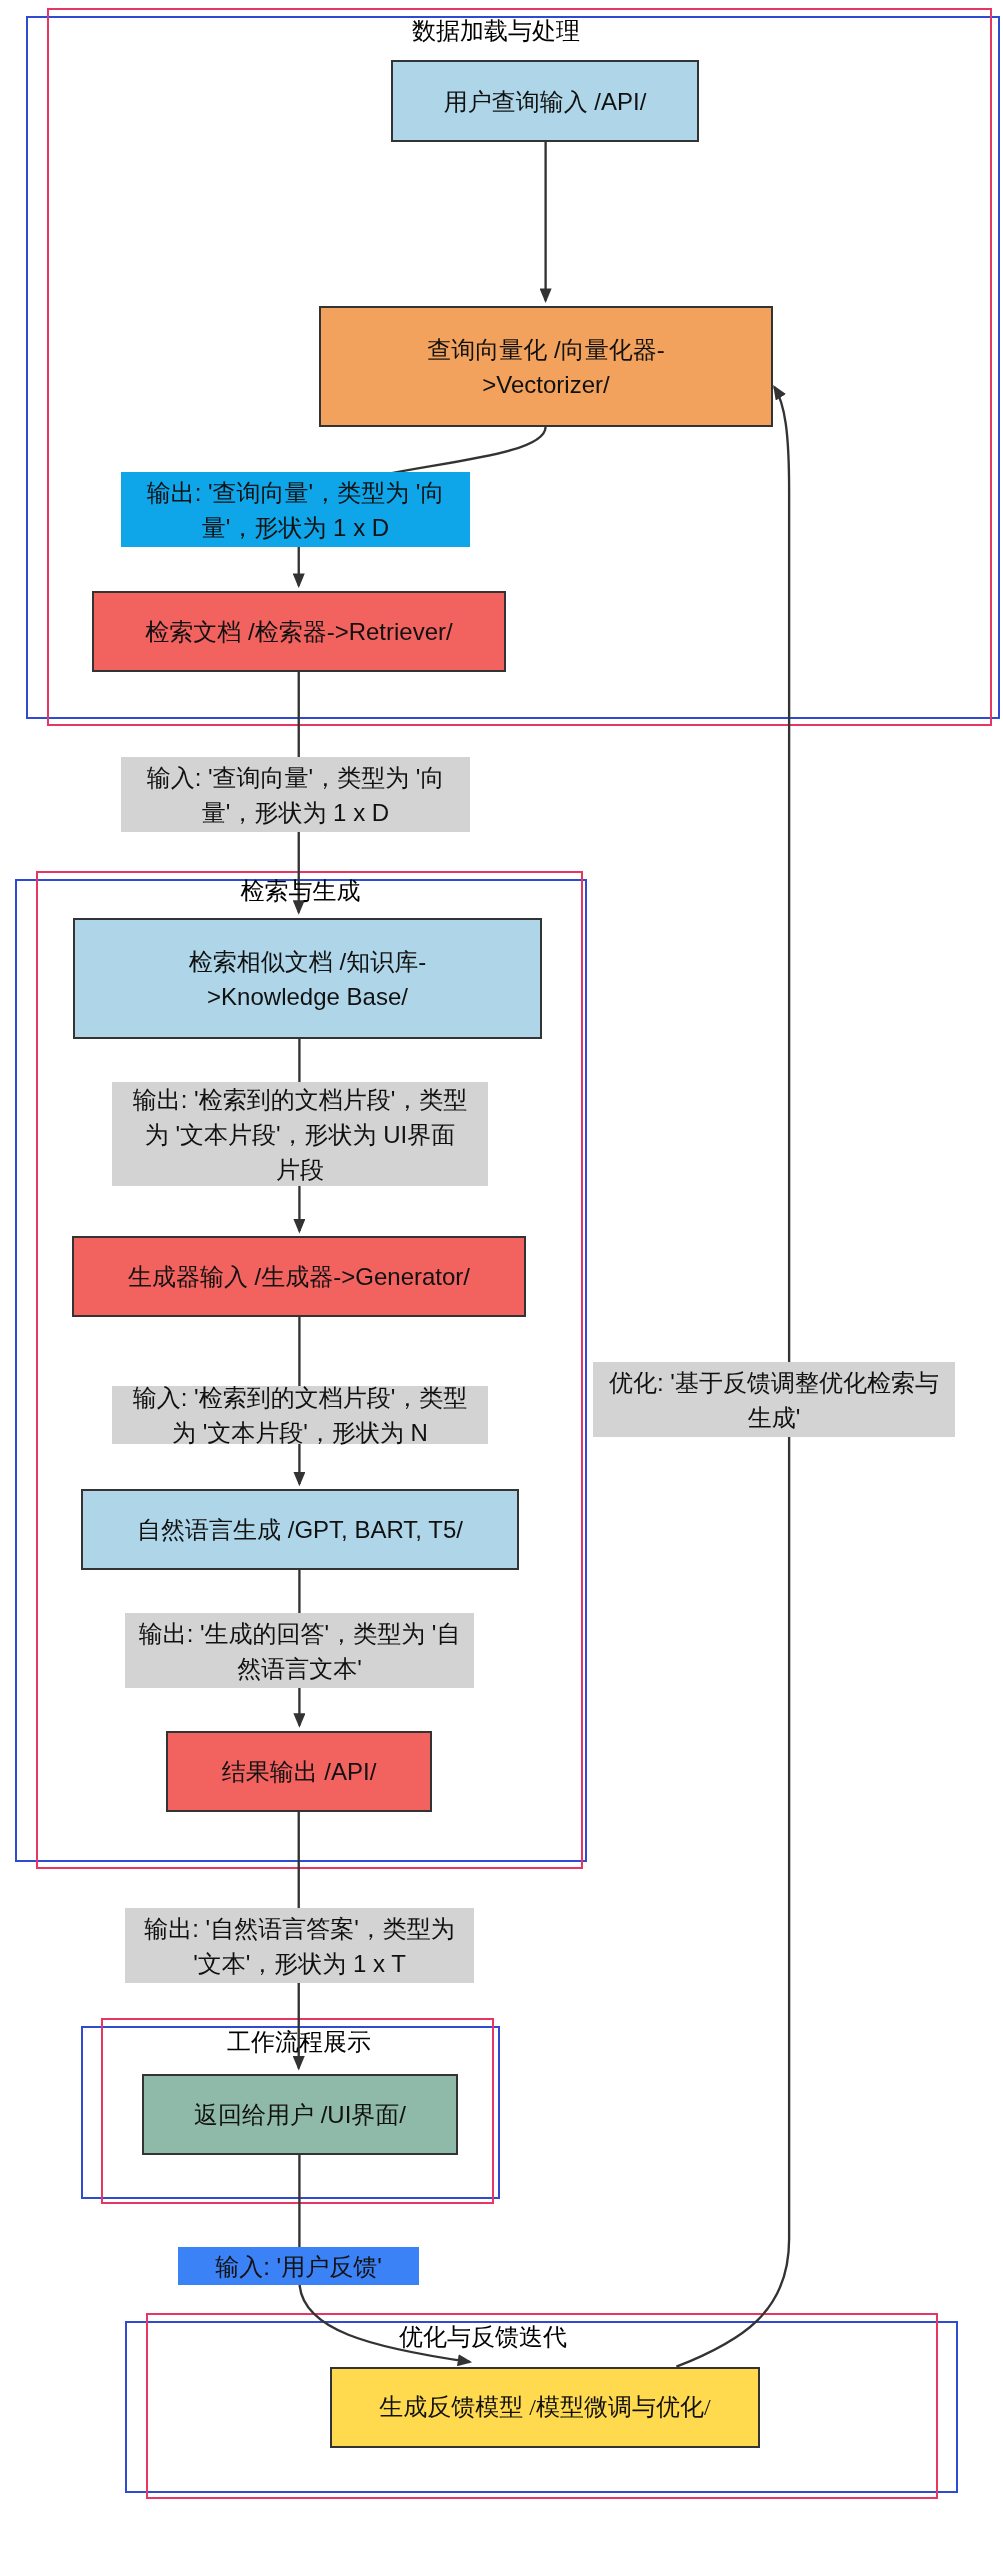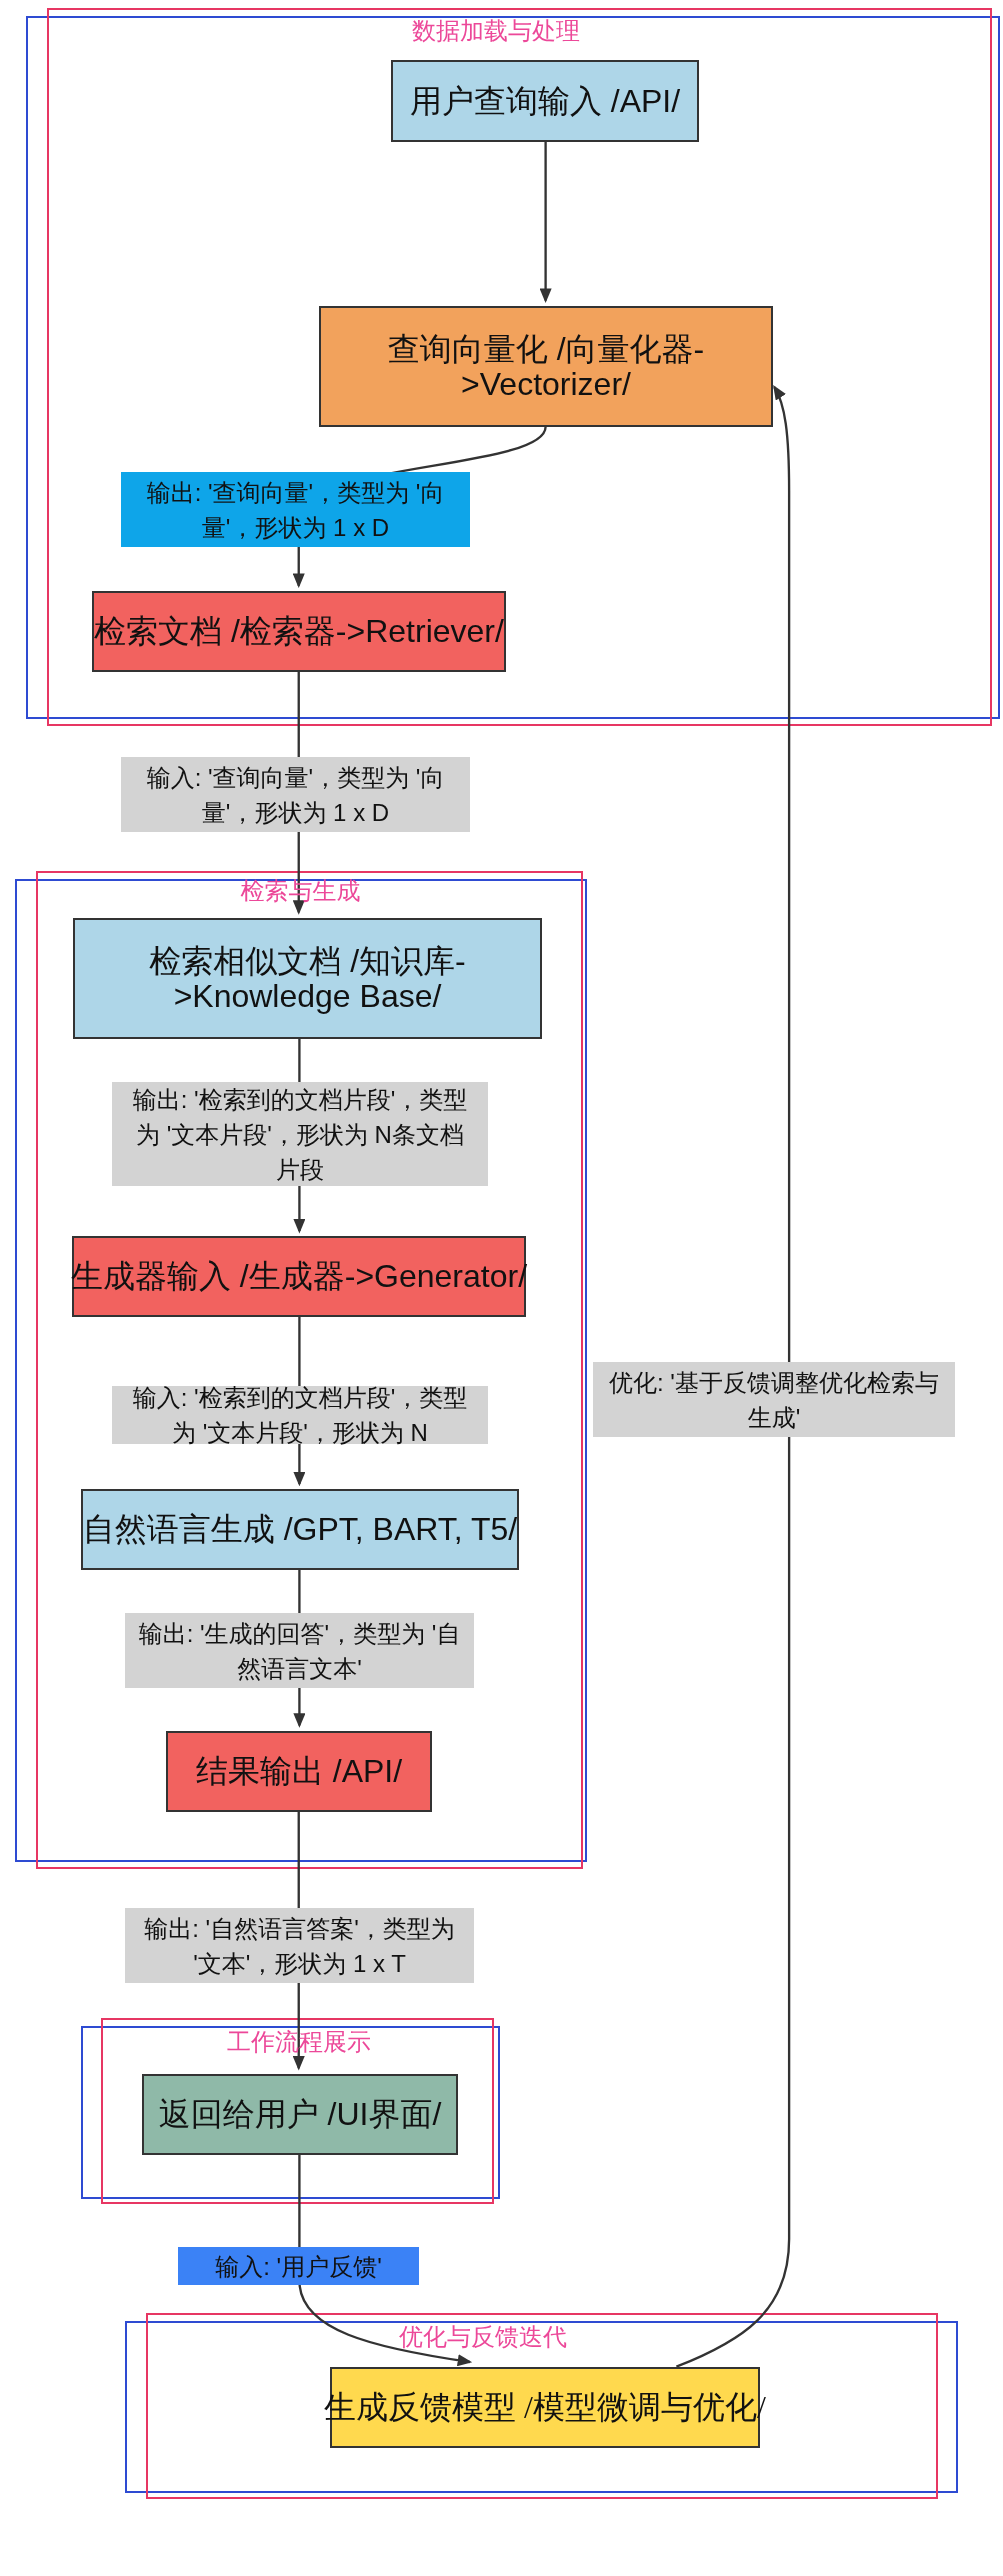--- a/index.html
+++ b/index.html
@@ -18,38 +18,38 @@
     background: transparent;
     box-sizing: border-box;
     z-index: 1;
   }
   .cluster-title {
     position: absolute;
     text-align: center;
     font-size: 24px;
     line-height: 29.5px;
     z-index: 4;
-    color: #ec4899;
+    color: #000000;
   }
   svg.edges {
     position: absolute;
     left: 0; top: 0;
     z-index: 2;
     pointer-events: none;
   }
   .edge { fill: none; stroke: #333333; stroke-width: 3.5px; }
   .node {
     position: absolute;
     display: flex;
     flex-direction: column;
     align-items: center;
     justify-content: center;
     border: 2.7px solid #333333;
     box-sizing: border-box;
-    font-size: 32px;
+    font-size: 24px;
     line-height: 35px;
     text-align: center;
     z-index: 3;
   }
   .node-line { display: block; white-space: nowrap; }
   .edge-label {
     position: absolute;
     display: flex;
     flex-direction: column;
     align-items: center;
@@ -146,21 +146,21 @@
     <span class="lbl-line">量'，形状为 1 x D</span>
   </div>
 
   <div class="edge-label" style="left: 121px; top: 757px; width: 349px; height: 75px; background: rgb(211, 211, 211);">
     <span class="lbl-line">输入: '查询向量'，类型为 '向</span>
     <span class="lbl-line">量'，形状为 1 x D</span>
   </div>
 
   <div class="edge-label" style="left: 112px; top: 1082px; width: 376px; height: 104px; background: rgb(211, 211, 211);">
     <span class="lbl-line">输出: '检索到的文档片段'，类型</span>
-    <span class="lbl-line">为 '文本片段'，形状为 N条文档</span>
+    <span class="lbl-line">为 '文本片段'，形状为 UI界面</span>
     <span class="lbl-line">片段</span>
   </div>
 
   <div class="edge-label" style="left: 112px; top: 1362px; width: 376px; height: 58px; background: rgb(211, 211, 211); margin-top: 24px;">
     <span class="lbl-line">输入: '检索到的文档片段'，类型</span>
     <span class="lbl-line">为 '文本片段'，形状为 N</span>
   </div>
 
   <div class="edge-label" style="left: 125px; top: 1613px; width: 349px; height: 75px; background: rgb(211, 211, 211);">
     <span class="lbl-line">输出: '生成的回答'，类型为 '自</span>

